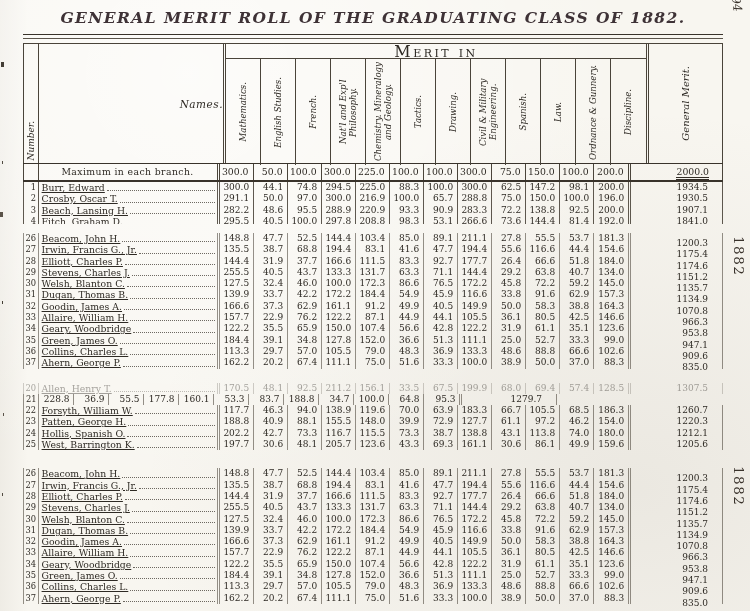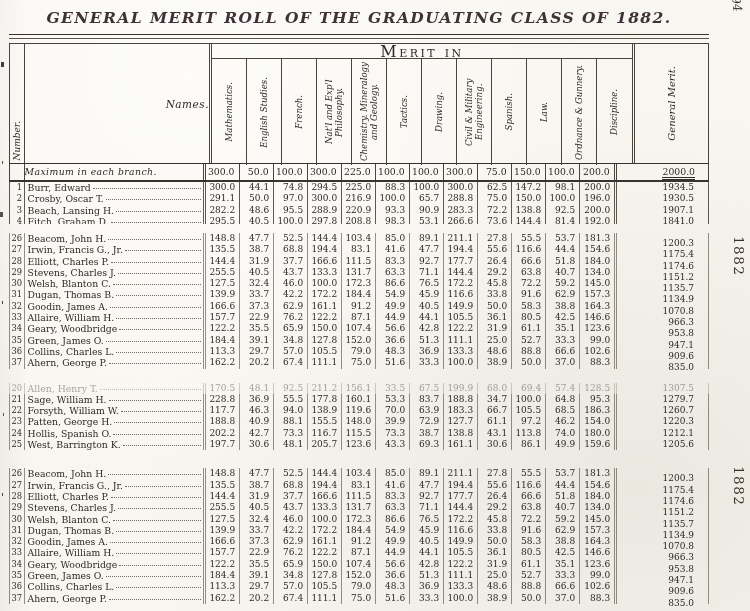--- a/index.html
+++ b/index.html
@@ -5,21 +5,21 @@
   html,body { margin:0; padding:0; }
   .sheet {
     position:relative; width:750px; height:611px; overflow:hidden;
     background:#f8f6f0;
     background-image:
       radial-gradient(ellipse at 25% 12%, rgba(255,255,255,.65), rgba(255,255,255,0) 55%),
       radial-gradient(ellipse at 85% 80%, rgba(120,108,90,.10), rgba(120,108,90,0) 55%),
       linear-gradient(90deg, rgba(110,100,85,.07), rgba(0,0,0,0) 28px);
     font-family:"DejaVu Serif", serif; color:#2e2a24;
   }
-  .doc { position:absolute; left:9px; top:0; width:700px; }
+  .doc { position:absolute; left:23px; top:0; width:700px; }
   .title {
     margin-top:8px; text-align:center; font-style:italic; font-weight:bold;
     font-size:15.5px; letter-spacing:1.4px; color:#3e3236; white-space:nowrap;
   }
   .rule2 { margin-top:7px; height:3px; border-top:1.4px solid #39332b; border-bottom:1px solid #5a544b; }
 
   
   .c-no   { width:16px; }
   .c-name { width:187px; }
   .c-v    { width:35px; }
@@ -46,41 +46,41 @@
              display:flex; align-items:center; justify-content:center; }
   .vlabel { writing-mode:vertical-rl; transform:rotate(180deg); font-size:8.6px;
             line-height:1.18; text-align:center; max-height:102px; }
   .h-merit .vlabel { font-size:10px; max-height:90px; }
   .h-no .vlabel { font-size:9px; }
 
   
   .maxrow { display:flex; height:18px; line-height:16px; font-size:9.3px;
             border-bottom:2px solid #39332b; --rl:#4a443a; }
   .maxrow .c-no { border-left:1px solid var(--rl); border-right:1px solid var(--rl); }
-  .maxrow .c-name { border-right:3px double var(--rl); font-style:italic; 
+  .maxrow .c-name { border-right:3px double var(--rl); text-align:center;
                     letter-spacing:.4px; }
   .maxrow .c-v { text-align:right; padding-right:4px; border-right:1px solid var(--rl); }
   .maxrow .c-v:nth-last-child(2) { border-right:none; }
   .maxrow .c-merit { border-left:3px double var(--rl); border-right:1px solid var(--rl);
                      text-align:right; padding-right:13px; }
   .dbl-underline { border-bottom:3px double #332e27; padding-bottom:0px; }
 
   
   .sec { }
   .sec1 { height:42px; overflow:hidden; }
   .sec2 { margin-top:9px; }
   .sec3 { margin-top:14px; }
   .sec4 { margin-top:18px; }
   .row { display:flex; height:11.3px; line-height:11.3px; font-size:9px;
          --rl:rgba(64,56,46,.55); }
   .sec1 .row { --rl:rgba(55,48,38,.8); }
   .row .c-no { text-align:right; padding-right:1.5px; font-size:8.3px;
                border-left:1px solid var(--rl); border-right:1px solid var(--rl); }
-  .row .c-name { border-right:3px double var(--rl); display:flex; align-items:flex-start;
-                 padding-left:3px; overflow:hidden; }
+  .row .c-name { border-right:3px double var(--rl); display:flex; align-items:flex-end;
+                 padding-left:3px; overflow:hidden;text-decoration:underline; }
   .name-text { white-space:nowrap; font-size:9.3px; }
   .dots { flex:1; margin:0 2px 2px 2px; border-bottom:1.6px dotted rgba(50,44,36,.7); height:7px; }
   .row .c-v { text-align:right; padding-right:3.5px; border-right:1px solid var(--rl); }
   .row .c-v:nth-last-child(2) { border-right:none; }
   .row .c-merit { border-left:3px double var(--rl); border-right:1px solid var(--rl);
                   text-align:right; padding-right:14px; }
   .skew .c-merit span { display:inline-block; transform:translateY(5px); }
   .faded { opacity:.42; filter:blur(.35px); }
 
   
@@ -518,24 +518,20 @@
           <div class="c-v">67.5</div>
           <div class="c-v">199.9</div>
           <div class="c-v">68.0</div>
           <div class="c-v">69.4</div>
           <div class="c-v">57.4</div>
           <div class="c-v">128.5</div>
           <div class="c-merit"><span>1307.5</span></div>
         </div>
         <div class="row">
           <div class="c-no">21</div>
-          <div class="c-name">
-            <span class="name-text">Sage, William H.</span>
-            <span class="dots"></span>
-          </div>
           <div class="c-v">228.8</div>
           <div class="c-v">36.9</div>
           <div class="c-v">55.5</div>
           <div class="c-v">177.8</div>
           <div class="c-v">160.1</div>
           <div class="c-v">53.3</div>
           <div class="c-v">83.7</div>
           <div class="c-v">188.8</div>
           <div class="c-v">34.7</div>
           <div class="c-v">100.0</div>

